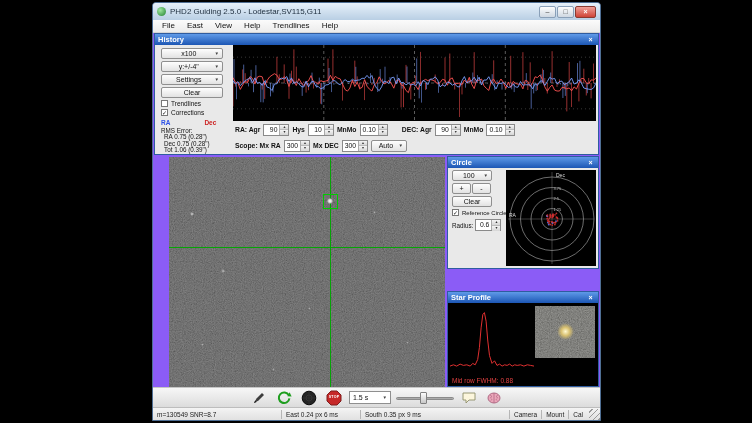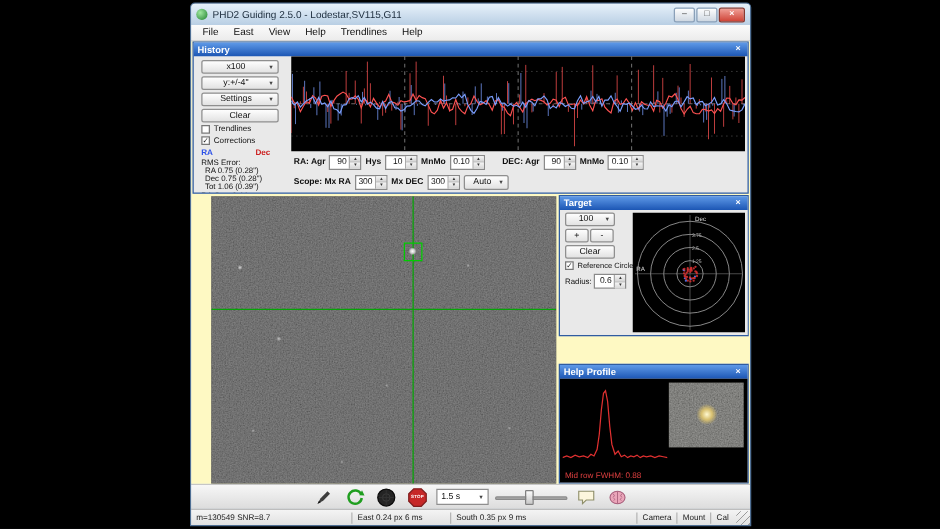--- a/index.html
+++ b/index.html
@@ -7,21 +7,21 @@
   .stage{position:relative;width:752px;height:423px;background:#000}
   .window{position:absolute;left:152px;top:2px;width:449px;height:419px;background:#cdd9e6;border:1px solid #4f6f94;border-radius:4px 4px 0 0;box-shadow:0 0 10px rgba(0,0,0,.9);display:flex;flex-direction:column}
   .titlebar{height:17px;flex:none;display:flex;align-items:center;padding:0 4px;background:linear-gradient(#e7f1fa,#b9cfe4);border-radius:3px 3px 0 0;font-size:8px;color:#1c2c3c}
   .app-icon{width:9px;height:9px;border-radius:50%;background:radial-gradient(circle at 35% 35%,#9fe89f,#1f7f2f);margin-right:4px;flex:none}
   .title-text{white-space:nowrap;overflow:hidden}
   .caption-buttons{margin-left:auto;display:flex;gap:1px}
   .cap-btn{width:17px;height:12px;border:1px solid #8aa0b8;border-radius:2px;background:linear-gradient(#fdfdfd,#cfd8e2);font-size:7px;line-height:10px;text-align:center;color:#444}
   .cap-btn.close{width:21px;background:linear-gradient(#f0a097,#cf4437);border-color:#8a3a30;color:#fff;font-weight:bold}
   .menubar{height:13px;flex:none;background:linear-gradient(#fbfbfb,#ececec);border-bottom:1px solid #d4d4d4;display:flex;padding-left:3px;font-size:8px;color:#111}
   .menu-item{padding:0 6px;line-height:12px}
-  .client{flex:1;position:relative;background:#fef9c3;overflow:hidden}
+  .client{flex:1;position:relative;background:#8b5cf6;overflow:hidden}
   .toolbar{height:20px;flex:none;background:linear-gradient(#f7f7f7,#dcdcdc);border-top:1px solid #c6c6c6;display:flex;align-items:center;justify-content:center;gap:5px}
   .statusbar{height:13px;flex:none;background:linear-gradient(#f4f4f4,#e1e1e1);border-top:1px solid #bdbdbd;display:flex;align-items:center;font-size:6.5px;color:#222}
   
   .panel{position:absolute;border:1px solid #2f5ca0;background:#e9e9e9;display:flex;flex-direction:column}
   .panel-title{height:11px;flex:none;background:linear-gradient(#5f9ae8,#1c56b4);color:#fff;font-size:7.5px;font-weight:bold;display:flex;align-items:center;padding:0 3px}
   .panel-close{margin-left:auto;width:9px;text-align:center;font-size:7px;line-height:9px;font-weight:bold}
   .panel-body{flex:1;position:relative;overflow:hidden}
   
   .history{left:1px;top:0;width:445px;height:122px}
   .hist-left{position:absolute;left:0;top:0;width:78px;height:111px;padding:3px 0 0 6px}
@@ -473,21 +473,21 @@
         <div class="cstar" style="left:237px;top:184px;width:3px;height:3px;opacity:.45"></div>
         <div class="cstar" style="left:103px;top:211px;width:3px;height:3px;opacity:.4"></div>
         <div class="cross-v"></div>
         <div class="cross-h"></div>
         <div class="star-dot"></div>
         <div class="star-box"></div>
       </div>
 
       <div class="panel target">
         <div class="panel-title">
-          <span>Target</span>
+          <span>Circle</span>
           <span class="panel-close">×</span>
         </div>
         <div class="panel-body">
           <div class="target-controls">
             <div class="combo zoom">
                 <span>100</span>
                 <span class="dd">▼</span>
               </div>
             <div style="display:flex">
               <div class="btn tiny">
@@ -569,21 +569,21 @@
               <circle cx="46.8" cy="45.7" r="0.9" fill="#d03030" opacity="0.9"></circle>
               <circle cx="49.1" cy="52.6" r="0.9" fill="#d03030" opacity="0.9"></circle>
               <circle cx="49.2" cy="52.5" r="0.9" fill="#d03030" opacity="0.9"></circle>
               <circle cx="41.5" cy="45.1" r="0.9" fill="#d03030" opacity="0.9"></circle>
             </svg>
         </div>
       </div>
 
       <div class="panel profile">
         <div class="panel-title">
-          <span>Help Profile</span>
+          <span>Star Profile</span>
           <span class="panel-close">×</span>
         </div>
         <div class="panel-body">
           <svg class="profile-graph" width="84" height="68">
               <polyline points="0.0,59.1 3.4,57.8 6.7,59.1 10.1,57.1 13.4,58.4 16.8,57.8 20.2,59.1 22.7,56.4 25.2,57.8 27.7,52.5 29.4,40.6 31.1,20.8 32.8,7.6 34.4,5.6 36.1,14.2 37.8,34.0 39.5,48.5 42.0,56.4 44.5,53.8 47.0,58.4 49.6,57.1 52.1,59.1 54.6,57.8 57.1,58.4 59.6,57.1 62.2,59.1 64.7,57.8 67.2,58.4 70.6,57.8 73.9,59.1 77.3,57.8 80.6,58.4 84.0,59.1" fill="none" stroke="#e03030" stroke-width="1"></polyline>
             </svg>
           <div class="thumb">
             <svg class="noise-svg" width="60" height="52">
                 <rect width="60" height="52" filter="url(#grain)" opacity="0.5"></rect>
               </svg>

